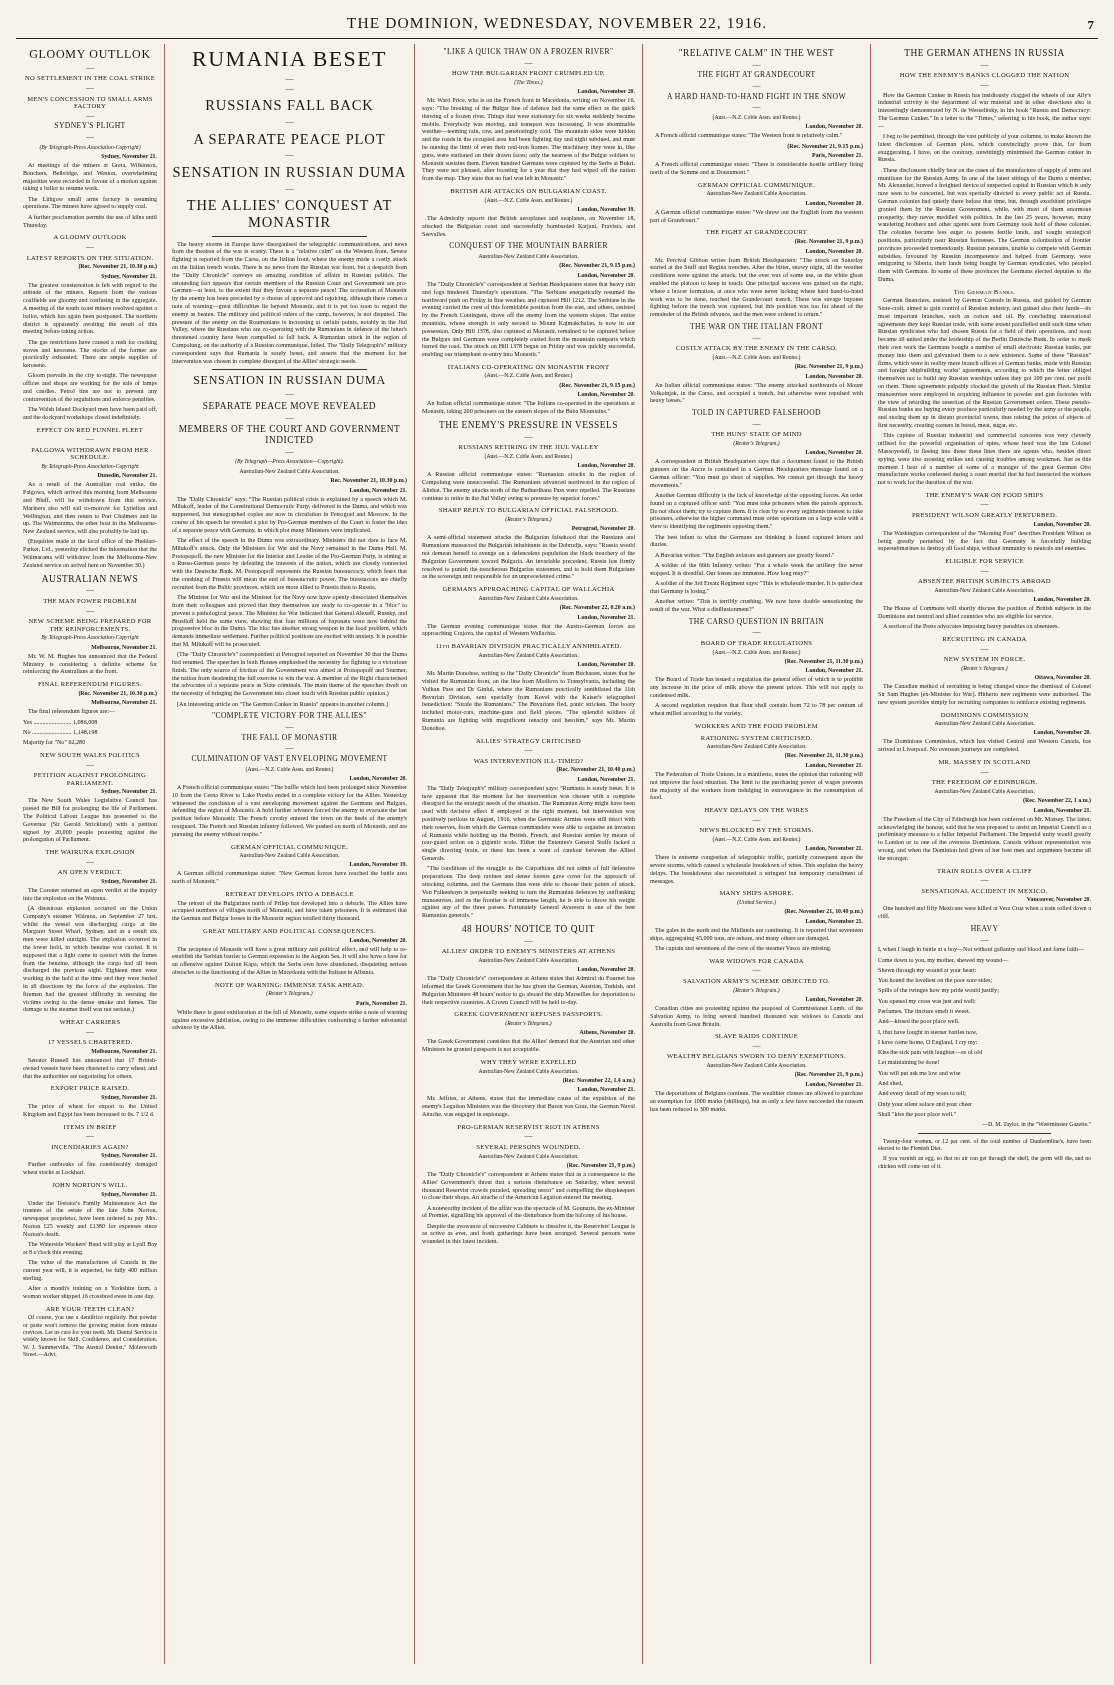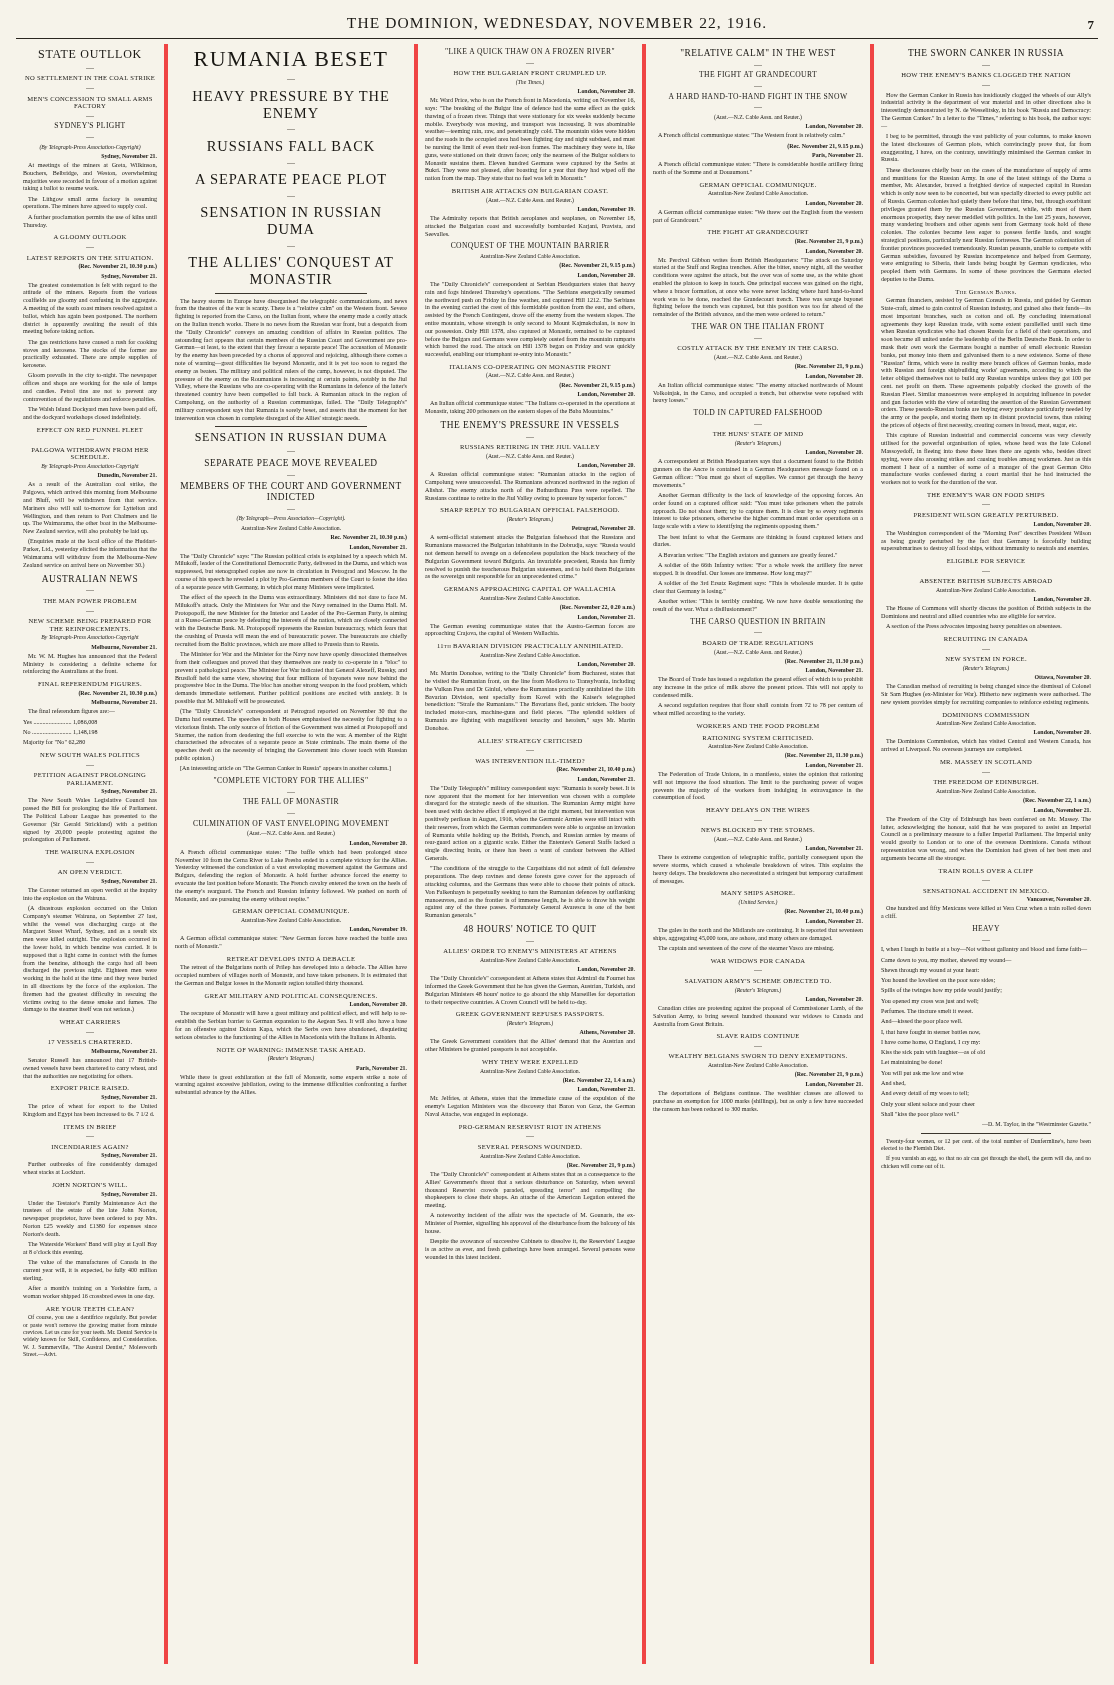--- a/index.html
+++ b/index.html
@@ -50,21 +50,21 @@
   }
   .col {
     box-sizing: border-box;
     padding: 0 7px;
     font-size: 6.1px;
     line-height: 1.28;
     text-align: justify;
     overflow: hidden;
   }
   .col + .col {
-    border-left: 4px solid #ef4444;
+    border-left: 1px solid #ef4444;
   }
   .c1 { width: 148px; }
   .c2 { width: 250px; }
   .c3 { width: 228px; }
   .c4 { width: 228px; }
   .c5 { width: 228px; }
 
   
   .hl {
     text-align: center;
@@ -155,21 +155,21 @@
 
   <div class="masthead">
     <span>THE DOMINION, WEDNESDAY, NOVEMBER 22, 1916.</span>
     <span class="pageno">7</span>
   </div>
   <div class="rule-top"></div>
 
   <div class="cols">
 
     <div class="col c1">
-      <div class="hl hl-l">STATE OUTLLOK</div>
+      <div class="hl hl-l">GLOOMY OUTLLOK</div>
       <div class="dash"></div>
       <div class="hl hl-xs">NO SETTLEMENT IN THE COAL STRIKE</div>
       <div class="dash"></div>
       <div class="hl hl-xs">MEN'S CONCESSION TO SMALL ARMS FACTORY</div>
       <div class="dash"></div>
       <div class="hl hl-s">SYDNEY'S PLIGHT</div>
       <div class="dash"></div>
       <div class="credit">(By Telegraph-Press Association-Copyright)</div>
       <div class="dateline">Sydney, November 21.</div>
       <p>At meetings of the miners at Greta, Wilkinson, Bouchers, Belbridge, and Weston, overwhelming majorities were recorded in favour of a motion against taking a ballot to resume work.</p>
@@ -236,21 +236,20 @@
       <p>The Waterside Workers' Band will play at Lyall Bay at 8 o'clock this evening.</p>
       <p>The value of the manufactures of Canada in the current year will, it is expected, be fully 400 million sterling.</p>
       <p>After a month's training on a Yorkshire farm, a woman worker shipped 16 crossbred ewes in one day.</p>
       <div class="hl hl-xs">ARE YOUR TEETH CLEAN?</div>
       <p class="tinyfoot">Of course, you use a dentifrice regularly. But powder or paste won't remove the growing matter from minute crevices. Let us care for your teeth. Mr. Dental Service is widely known for Skill, Confidence, and Consideration. W. J. Summerville, "The Austral Dentist," Molesworth Street.—Advt.</p>
     </div>
 
     <div class="col c2">
       <div class="hl hl-xxl">RUMANIA BESET</div>
       <div class="dash"></div>
-      <div class="hl hl-xl">HEAVY PRESSURE BY THE ENEMY</div>
       <div class="dash"></div>
       <div class="hl hl-xl">RUSSIANS FALL BACK</div>
       <div class="dash"></div>
       <div class="hl hl-xl">A SEPARATE PEACE PLOT</div>
       <div class="dash"></div>
       <div class="hl hl-xl">SENSATION IN RUSSIAN DUMA</div>
       <div class="dash"></div>
       <div class="hl hl-xl">THE ALLIES' CONQUEST AT MONASTIR</div>
       <div class="hr-short"></div>
       <p class="blurb">The heavy storms in Europe have disorganised the telegraphic communications, and news from the theatres of the war is scanty. There is a "relative calm" on the Western front. Severe fighting is reported from the Carso, on the Italian front, where the enemy made a costly attack on the Italian trench works. There is no news from the Russian war front, but a despatch from the "Daily Chronicle" conveys an amazing condition of affairs in Russian politics. The astounding fact appears that certain members of the Russian Court and Government are pro-German—at least, to the extent that they favour a separate peace! The accusation of Monastir by the enemy has been preceded by a chorus of approval and rejoicing, although there comes a note of warning—great difficulties lie beyond Monastir, and it is yet too soon to regard the enemy as beaten. The military and political rulers of the camp, however, is not disputed. The pressure of the enemy on the Roumanians is increasing at certain points, notably in the Jiul Valley, where the Russians who are co-operating with the Rumanians in defence of the latter's threatened country have been compelled to fall back. A Rumanian attack in the region of Campolung, on the authority of a Russian communique, failed. The "Daily Telegraph's" military correspondent says that Rumania is sorely beset, and asserts that the moment for her intervention was chosen in complete disregard of the Allies' strategic needs.</p>
@@ -440,21 +439,21 @@
       <div class="hl hl-xs">SLAVE RAIDS CONTINUE</div>
       <div class="dash"></div>
       <div class="hl hl-xs">WEALTHY BELGIANS SWORN TO DENY EXEMPTIONS.</div>
       <div class="assoc">Australian-New Zealand Cable Association.</div>
       <div class="dateline">(Rec. November 21, 9 p.m.)</div>
       <div class="dateline">London, November 21.</div>
       <p>The deportations of Belgians continue. The wealthier classes are allowed to purchase an exemption for 1000 marks (shillings), but as only a few have succeeded the ransom has been reduced to 300 marks.</p>
     </div>
 
     <div class="col c5">
-      <div class="hl hl-m">THE SWORN CANKER IN RUSSIA</div>
+      <div class="hl hl-m">THE GERMAN ATHENS IN RUSSIA</div>
       <div class="dash"></div>
       <div class="hl hl-xs">HOW THE ENEMY'S BANKS CLOGGED THE NATION</div>
       <div class="dash"></div>
       <p>How the German Canker in Russia has insidiously clogged the wheels of our Ally's industrial activity is the department of war material and in other directions also is interestingly demonstrated by N. de Wesselitsky, in his book "Russia and Democracy: The German Canker." In a letter to the "Times," referring to his book, the author says:—</p>
       <p>I beg to be permitted, through the vast publicity of your columns, to make known the latest disclosures of German plots, which convincingly prove that, far from exaggerating, I have, on the contrary, unwittingly minimised the German canker in Russia.</p>
       <p>These disclosures chiefly bear on the cases of the manufacture of supply of arms and munitions for the Russian Army. In one of the latest sittings of the Duma a member, Mr. Alexander, braved a freighted device of suspected capital in Russian which is only now seen to be concerted, but was specially directed to every public act of Russia. German colonies had quietly there before that time, but, through exorbitant privileges granted them by the Russian Government, while, with most of them enormous prosperity, they never meddled with politics. In the last 25 years, however, many wandering brothers and other agents sent from Germany took hold of these colonies. The colonies became less eager to possess fertile lands, and sought strategical positions, particularly near Russian fortresses. The German colonisation of frontier provinces proceeded tremendously. Russian peasants, unable to compete with German subsidies, favoured by Russian incompetence and helped from Germany, were emigrating to Siberia, their lands being bought by German syndicates, who peopled them with Germans. In some of these provinces the Germans elected deputies to the Duma.</p>
       <div class="hl hl-xs">The German Banks.</div>
       <p>German financiers, assisted by German Consuls in Russia, and guided by German State-craft, aimed to gain control of Russian industry, and gained also their funds—its most important branches, such as cotton and oil. By concluding international agreements they kept Russian trade, with some extent parallelled until such time when Russian syndicates who had chosen Russia for a field of their operations, and soon became all united under the leadership of the Berlin Deutsche Bank. In order to mask their own work the Germans bought a number of small electronic Russian banks, put money into them and galvanised them to a new existence. Some of these "Russian" firms, which were in reality mere branch offices of German banks, made with Russian and foreign shipbuilding works' agreements, according to which the letter obliged themselves not to build any Russian warships unless they got 100 per cent. net profit on them. These agreements palpably clocked the growth of the Russian Fleet. Similar manoeuvres were employed in acquiring influence in powder and gun factories with the view of retarding the assertion of the Russian Government orders. These pseudo-Russian banks are buying every produce particularly needed by the army or the people, and storing them up in distant provincial towns, thus raising the prices of objects of first necessity, creating corners in bread, meat, sugar, etc.</p>
       <p>This capture of Russian industrial and commercial concerns was very cleverly utilised for the powerful organisation of spies, whose head was the late Colonel Massoyedoff, in fleeing into these these lines there are agents who, besides direct spying, were also arousing strikes and causing troubles among workmen. Just as this moment I hear of a number of some of a manager of the great German Otto manufacture works confessed during a court martial that he had instructed the workers not to work for the duration of the war.</p>
       <div class="hl hl-xs">THE ENEMY'S WAR ON FOOD SHIPS</div>

